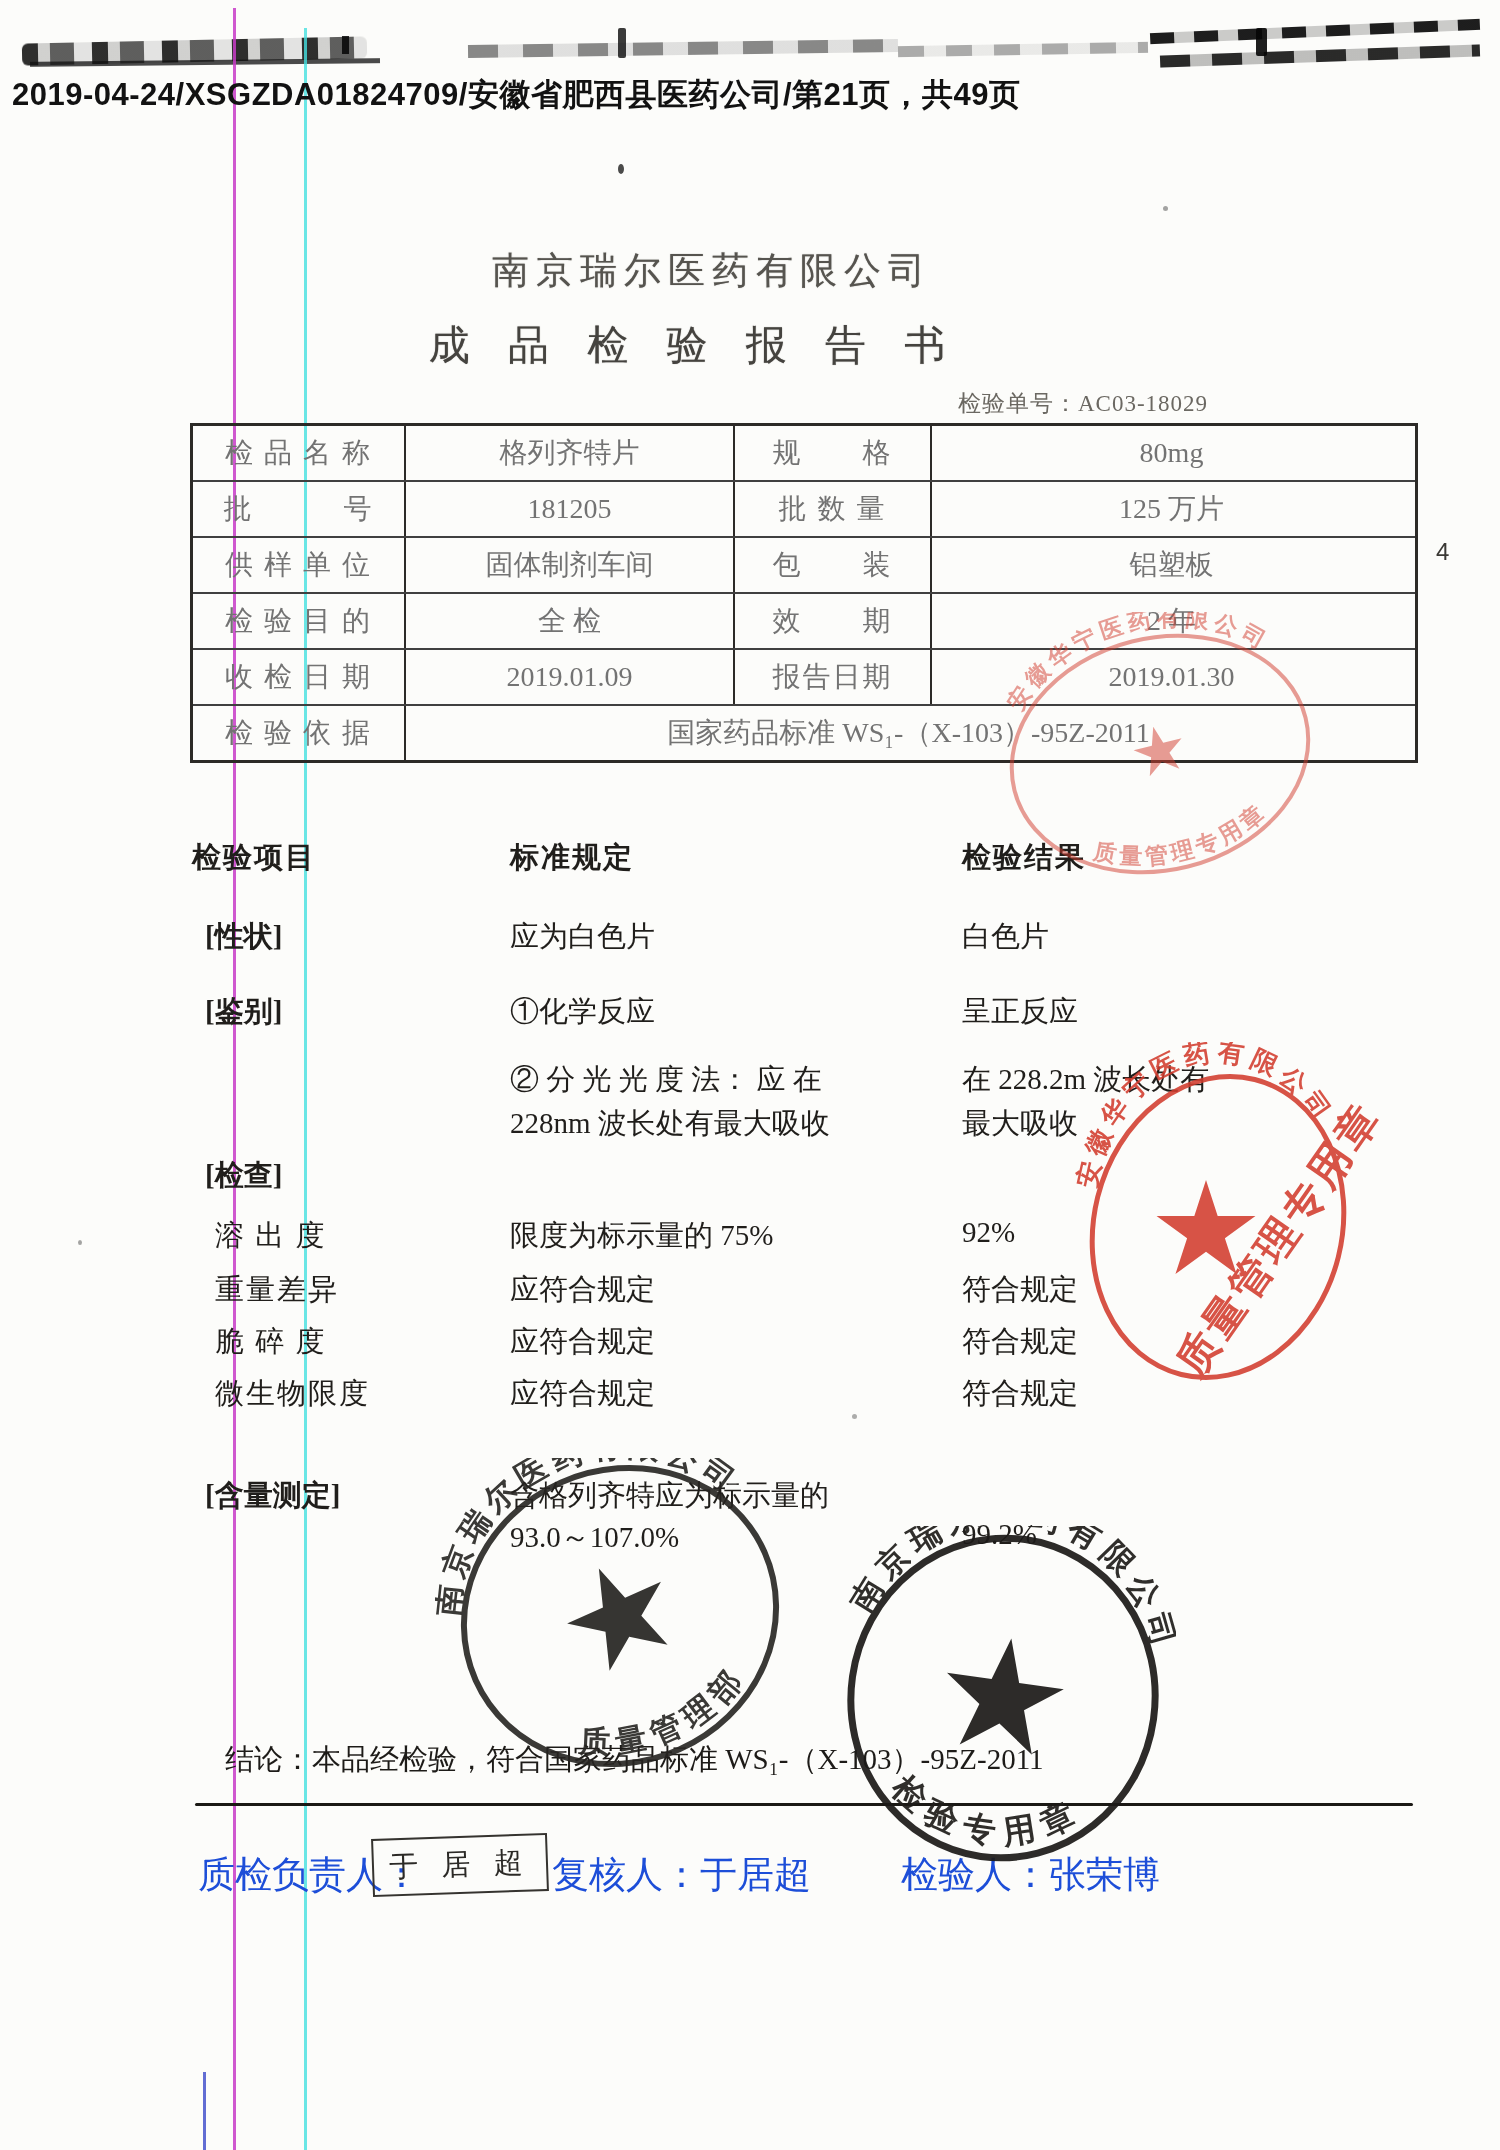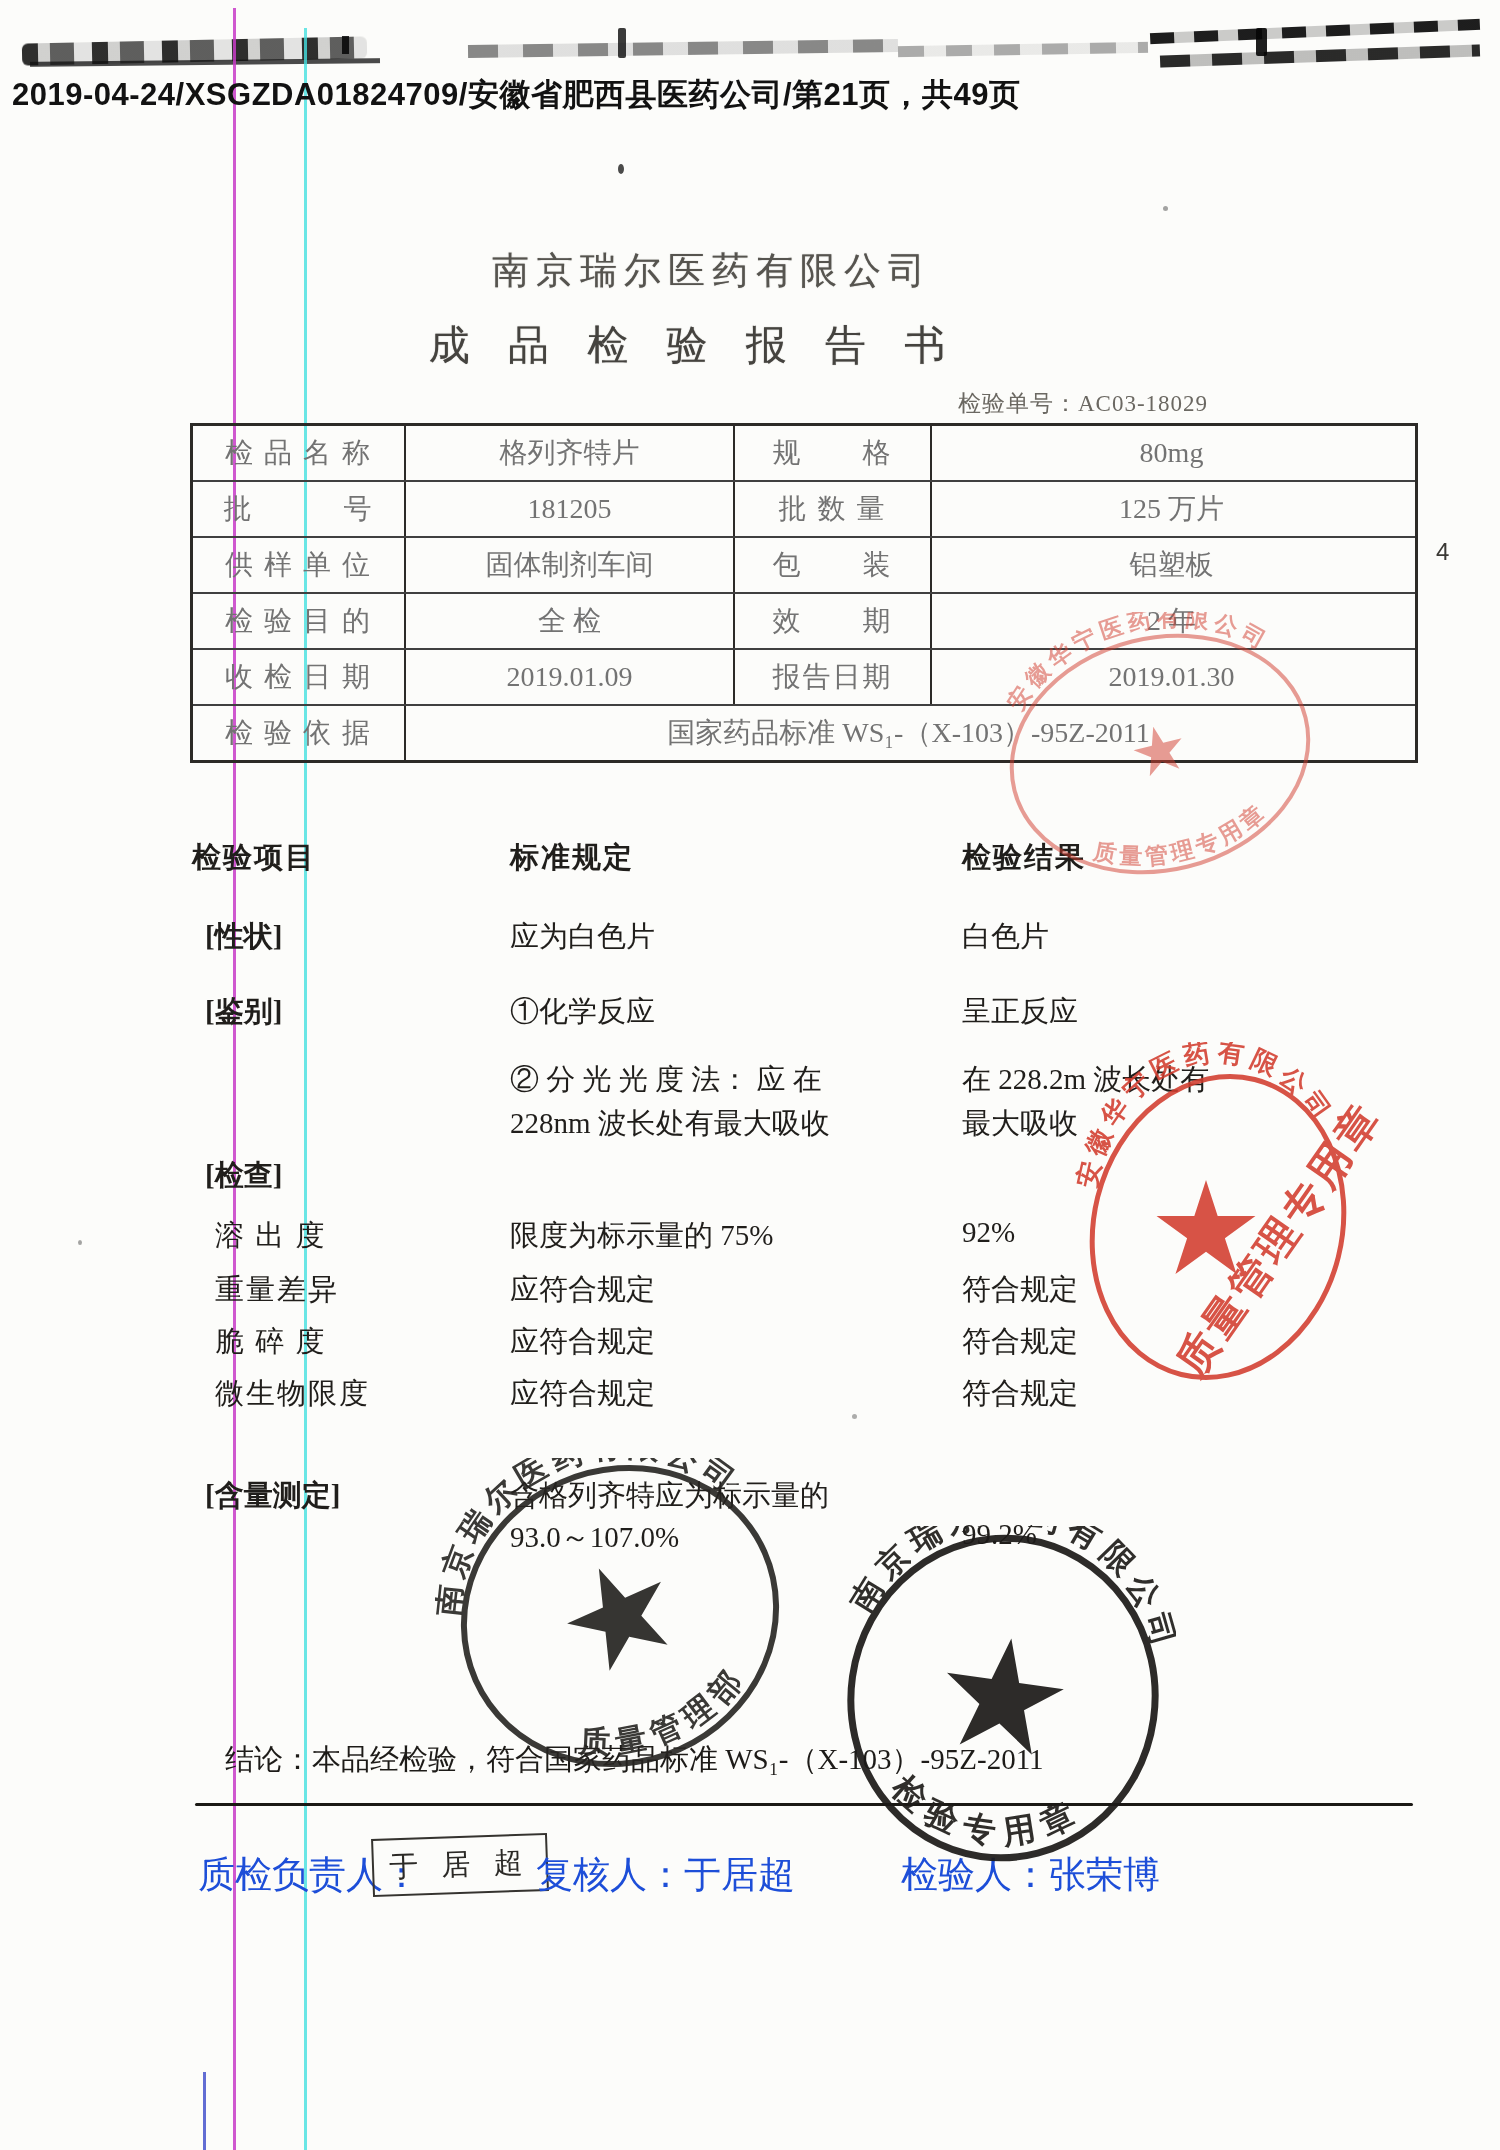--- a/index.html
+++ b/index.html
@@ -191,21 +191,21 @@
     <span class="c-item"></span>
     <span class="c-spec">93.0～107.0%</span>
     <span class="c-res">99.2%</span>
   </div>
 
   <div class="abs concl">结论：本品经检验，符合国家药品标准 WS₁-（X-103）-95Z-2011</div>
   <div class="abs rule"></div>
 
   <div class="abs sig" style="left:198px;">质检负责人：</div>
   <div class="abs sigbox">于 居 超</div>
-  <div class="abs sig" style="left:536px;">复核人：于居超</div>
+  <div class="abs sig" style="left:552px;">复核人：于居超</div>
   <div class="abs sig" style="left:901px;">检验人：张荣博</div>
 
   <svg class="stamp" style="left:990px;top:612px;" width="340" height="290" viewBox="0 0 340 290">
     <defs>
       <path id="rt-top" d="M 32,177 A 150,116 0 1 1 308,177" fill="none"></path>
       <path id="rt-bot" d="M 62,214 A 150,116 0 0 0 278,214" fill="none"></path>
     </defs>
     <g transform="rotate(-14 170 142)" opacity="0.5">
       <ellipse cx="170" cy="142" rx="150" ry="116" fill="none" stroke="#d23c2e" stroke-width="4"></ellipse>
       <polygon points="0,-1 0.2245,-0.309 0.9511,-0.309 0.3633,0.118 0.5878,0.809 0,0.382 -0.5878,0.809 -0.3633,0.118 -0.9511,-0.309 -0.2245,-0.309" transform="translate(170 140) scale(26)" fill="#d23c2e"></polygon>

